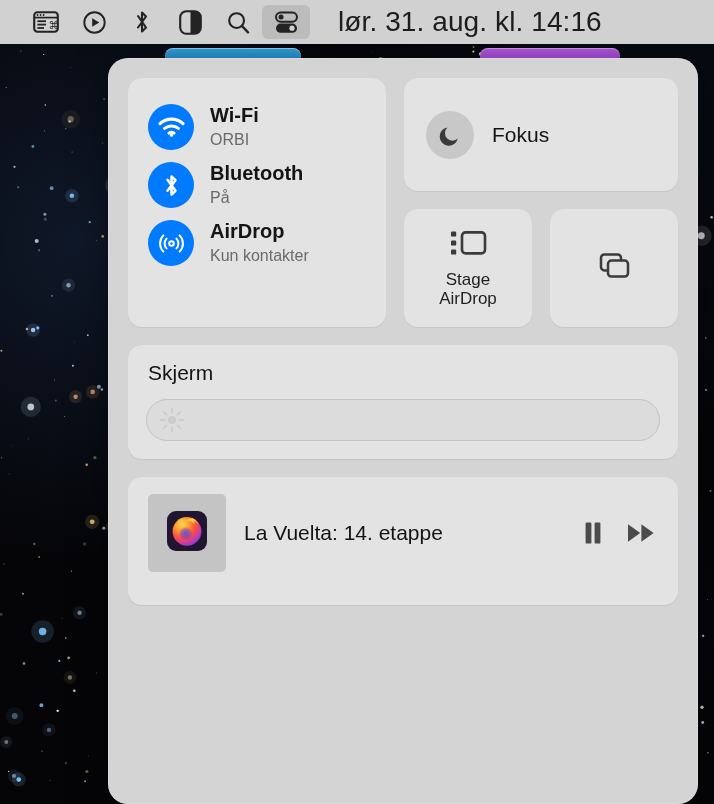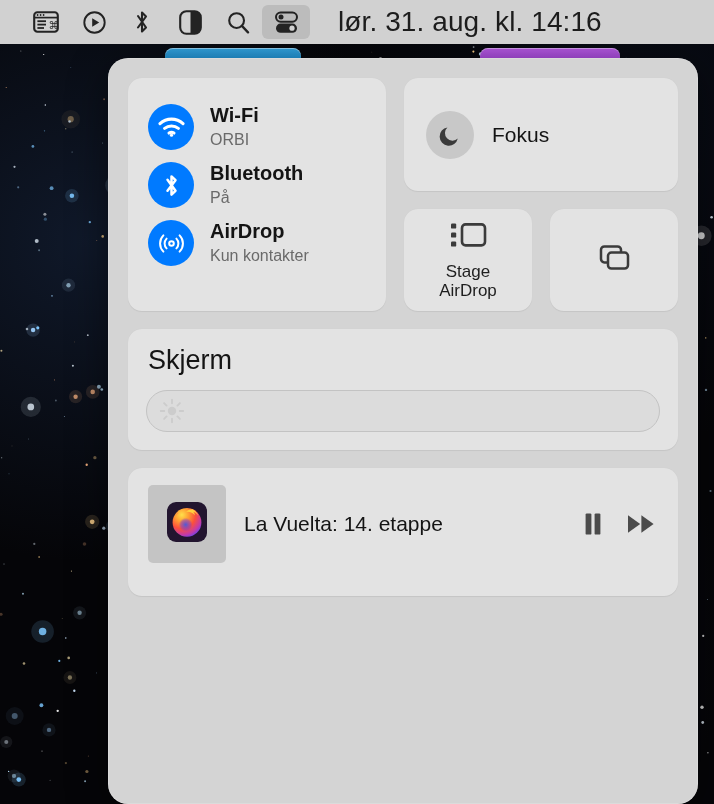--- a/index.html
+++ b/index.html
@@ -119,39 +119,39 @@
     width: 48px; height: 48px; border-radius: 50%;
     background: #c8c8c8;
     display: flex; align-items: center; justify-content: center;
     flex: 0 0 48px;
     color: #3a3a3a;
   }
   .focus-label { font-size: 21px; color: #141414; }
 
   #tiles-row { display: flex; gap: 18px; }
   .tile {
-    width: 128px; height: 102px;
+    width: 128px; height: 118px;
     display: flex; flex-direction: column;
     align-items: center; justify-content: center;
     gap: 8px;
     color: #3b3b3b;
     text-align: center;
   }
   .tile-label {
     font-size: 17px; color: #1e1e1e; line-height: 1.12;
   }
 
   
   .slider-card {
     width: 550px;
     padding: 16px 18px 18px 18px;
     margin-top: 18px;
   }
   .slider-title {
-    font-size: 27px; color: #141414; font-weight: normal;
+    font-size: 21px; color: #141414; font-weight: normal;
     margin-bottom: 14px; margin-left: 2px;
   }
   .slider-row { display: flex; align-items: center; gap: 14px; }
   .slider-track {
     position: relative;
     height: 42px;
     border-radius: 21px;
     background: #dcdcdc;
     border: 1px solid #c3c3c3;
     flex: 1 1 auto;

